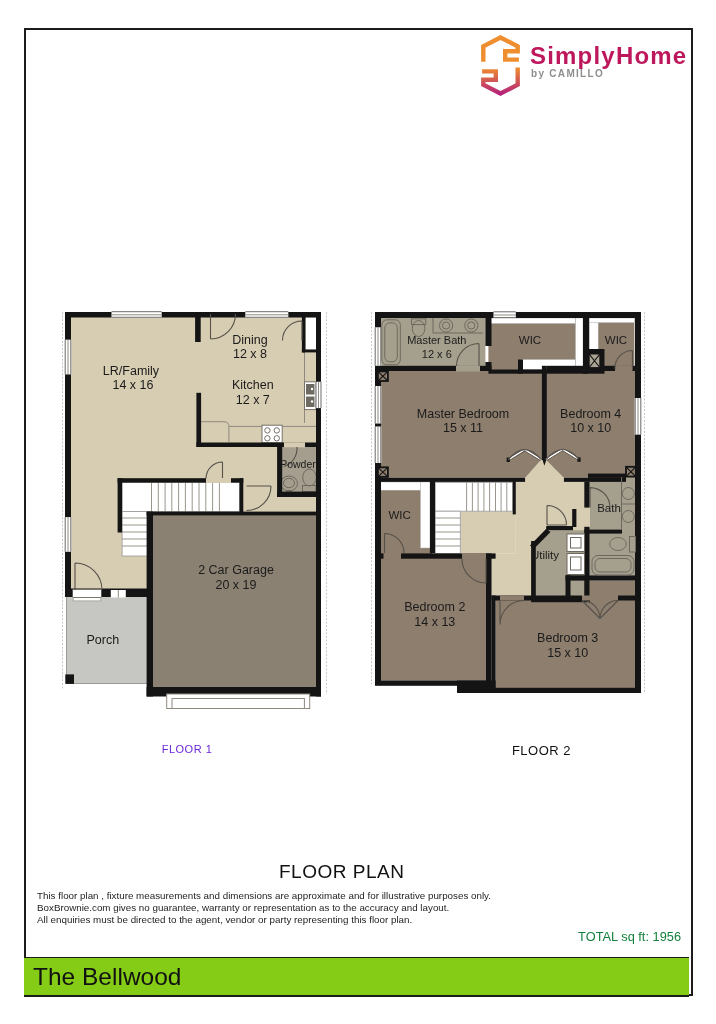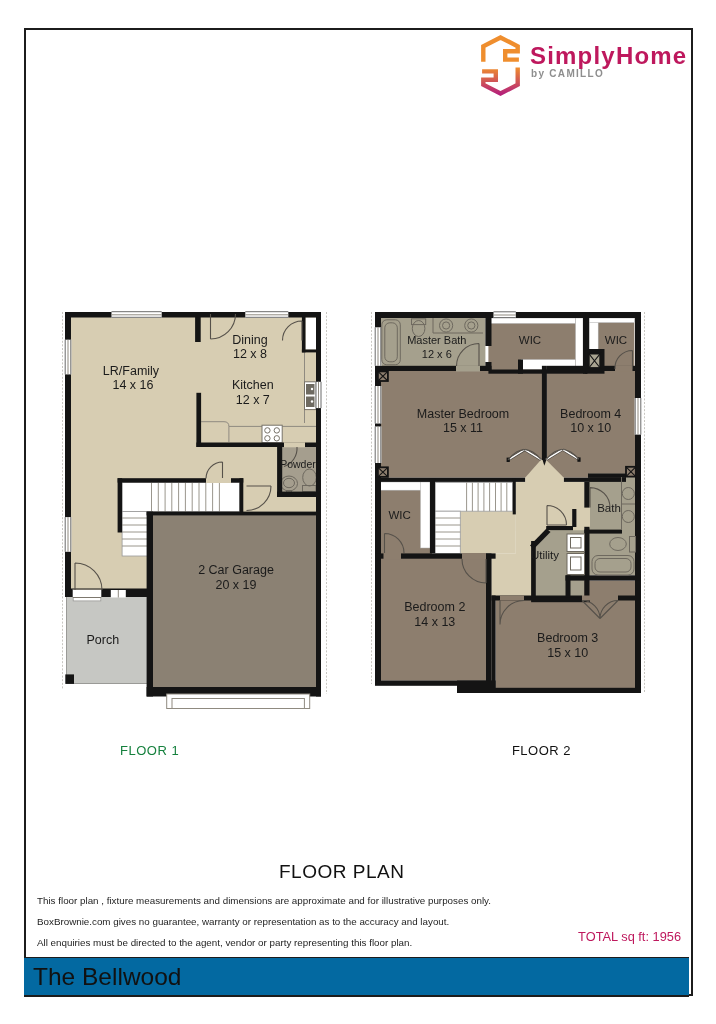--- a/index.html
+++ b/index.html
@@ -1,23 +1,23 @@
 <!DOCTYPE html>
 <html><head>
 <meta charset="utf-8">
 <style>
 html,body{margin:0;padding:0;width:716px;height:1024px;background:#ffffff;font-family:"Liberation Sans",sans-serif;overflow:hidden}
 #page{position:absolute;left:24px;top:28px;width:665px;height:964px;border:2px solid #1c1c1c}
 .abs{position:absolute}
-#floorlbl1{left:120px;top:743px;width:134px;text-align:left;font-size:13px;color:#15803d;letter-spacing:0.5px}
+#floorlbl1{left:120px;top:743px;width:134px;text-align:center;font-size:11px;color:#6d28d9;letter-spacing:0.5px}
 #floorlbl2{left:437px;top:743px;width:134px;text-align:right;font-size:13px;color:#111;letter-spacing:0.5px}
 #floorplanlbl{left:279px;top:861px;width:140px;font-size:19px;color:#111;letter-spacing:0.5px}
-#disclaimer{left:37px;top:890px;font-size:9.8px;line-height:21px;color:#1e1e1e}
-#totalsq{left:481px;top:929px;width:200px;text-align:right;font-size:12.8px;color:#be185d}
-#bellwood{left:24px;top:957px;width:665px;height:37px;border-top:1.6px solid #1c1c1c;border-bottom:2px solid #1c1c1c;background:#0369a1}
+#disclaimer{left:37px;top:890px;font-size:9.8px;line-height:12px;color:#1e1e1e}
+#totalsq{left:481px;top:929px;width:200px;text-align:right;font-size:12.8px;color:#15803d}
+#bellwood{left:24px;top:957px;width:665px;height:37px;border-top:1.6px solid #1c1c1c;border-bottom:2px solid #1c1c1c;background:#84cc16}
 #bellwood span{position:absolute;left:9px;top:5px;font-size:24.5px;color:#111}
 #logotext{left:530px;top:42px;font-size:24px;font-weight:bold;color:#be185d;letter-spacing:1.2px}
 #logosub{left:531px;top:67.5px;font-size:10px;font-weight:bold;color:#8e8e8e;letter-spacing:1.3px}
 svg{position:absolute;left:0;top:0}
 </style>
 </head>
 <body>
 <div id="page"></div>
 <div class="abs" id="logotext">SimplyHome</div>
 <div class="abs" id="logosub">by CAMILLO</div>

